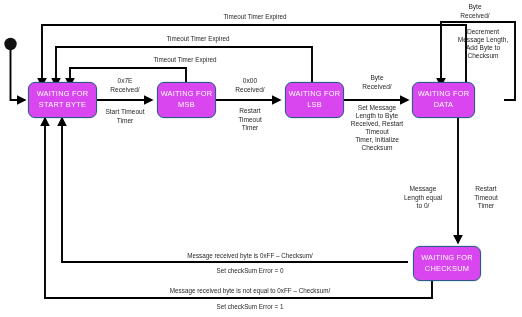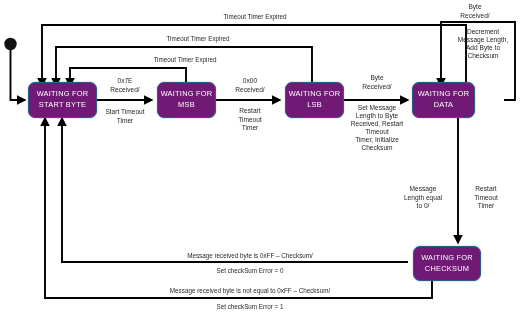--- a/index.html
+++ b/index.html
@@ -16,21 +16,21 @@
     overflow: hidden;
   }
   #wires {
     position: absolute;
     left: 0; top: 0;
     width: 522px; height: 317px;
   }
   .state-box {
     position: absolute;
     box-sizing: border-box;
-    background: #701a75;
+    background: #d946ef;
     border: 1.2px solid #2e5c8a;
     border-radius: 7px;
     color: #ffffff;
     font-size: 7.4px;
     letter-spacing: 0.25px;
     line-height: 1.45;
     text-align: center;
     display: flex;
     align-items: center;
     justify-content: center;

